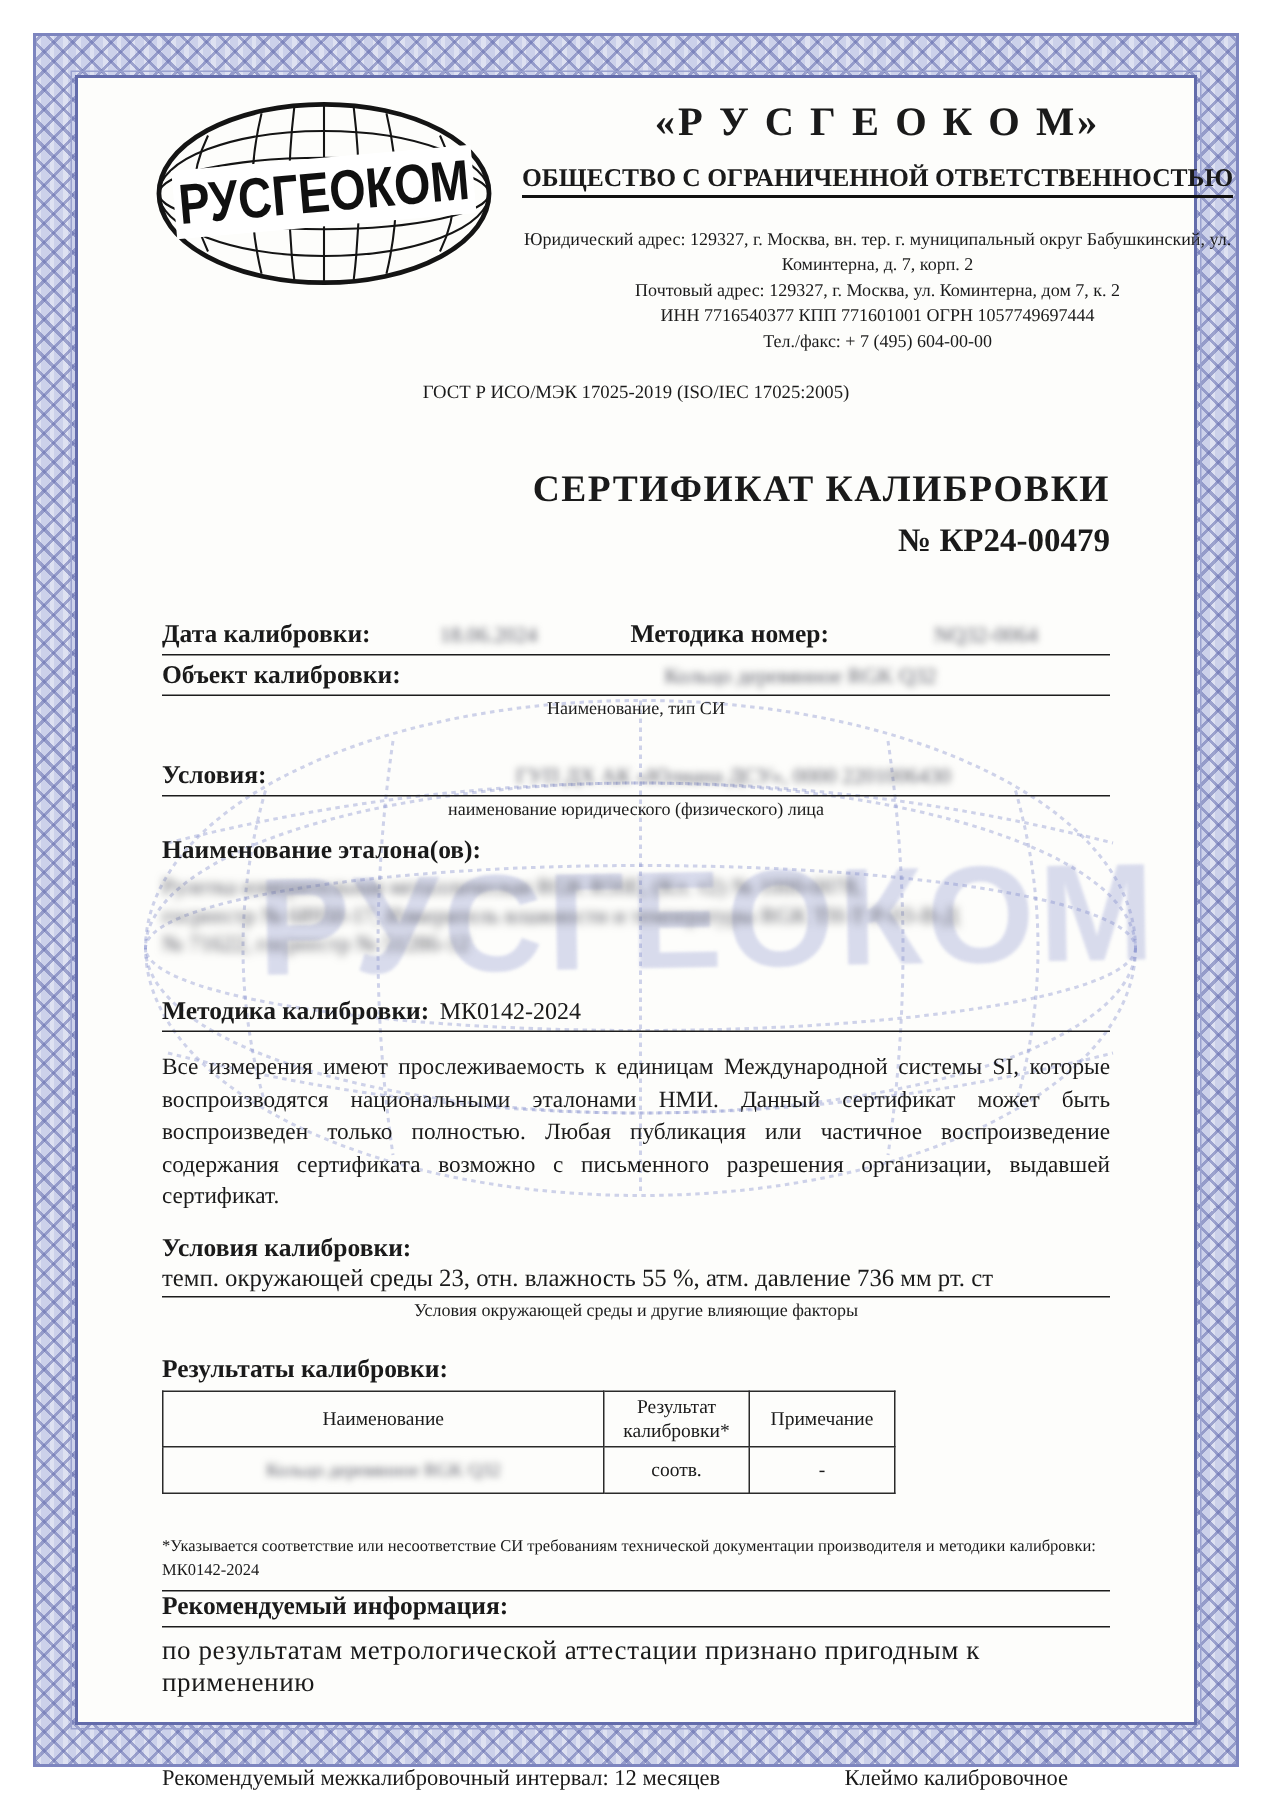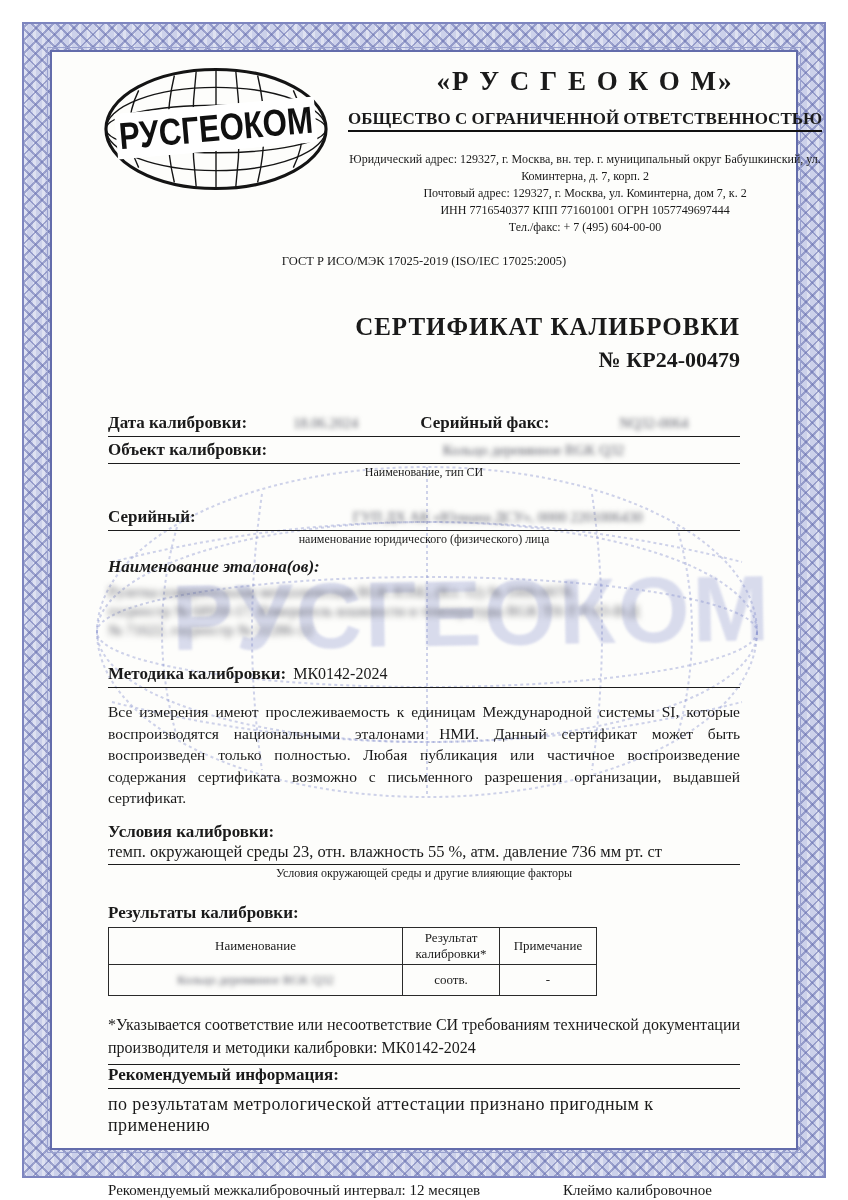--- a/index.html
+++ b/index.html
@@ -116,36 +116,36 @@
 
       <div class="doc-title">
         <div class="t1">СЕРТИФИКАТ КАЛИБРОВКИ</div>
         <div class="t2">№ КР24-00479</div>
       </div>
 
       <div style="margin-top:40px;">
         <div class="frow rule-row" style="padding-bottom:3px;">
           <span class="lbl">Дата калибровки:</span>
           <span class="blur" style="margin-left:46px;">18.06.2024</span>
-          <span class="lbl" style="margin-left:62px;">Серийный факс:</span>
+          <span class="lbl" style="margin-left:62px;">Методика номер:</span>
           <span class="blur" style="margin-left:70px;">NQ32-0064</span>
         </div>
         <div class="frow rule-row" style="padding-bottom:3px;margin-top:3px;">
           <span class="lbl">Объект калибровки:</span>
           <span class="blur" style="margin:0 auto;transform:translateX(30px);">Кольцо деревянное RGK Q32</span>
         </div>
         <div class="cap">Наименование, тип СИ</div>
 
         <div class="frow rule-row" style="padding-bottom:3px;margin-top:27px;">
-          <span class="lbl">Серийный:</span>
+          <span class="lbl">Условия:</span>
           <span class="blur" style="margin:0 auto;transform:translateX(30px);">ГУП ДХ АК «Юлиана ДСУ», 0000 2201006430</span>
         </div>
         <div class="cap">наименование юридического (физического) лица</div>
 
-        <div class="lbl" style="margin-top:10px;font-size:17px;font-style:italic;">Наименование эталона(ов):</div>
+        <div class="lbl" style="margin-top:10px;font-size:17px;">Наименование эталона(ов):</div>
         <div class="blur-p" style="margin-top:6px;">
           <div>Рулетка измерительная металлическая RGK R50E, (Кл. т2) № 1000-0078,</div>
           <div>госреестр № 68950-17, Измеритель влажности и температуры RGK ТН-Т Р-03-В-Д</div>
           <div>№ 71622, госреестр № 51286-12</div>
         </div>
 
         <div class="frow rule-row" style="padding-bottom:3px;margin-top:24px;">
           <span class="lbl">Методика калибровки:</span>
           <span style="font-size:16px;margin-left:7px;">МК0142-2024</span>
         </div>
@@ -168,21 +168,21 @@
             <th style="width:88px;">Примечание</th>
           </tr>
           <tr>
             <td><span class="blur" style="font-size:12.5px;">Кольцо деревянное RGK Q32</span></td>
             <td>соотв.</td>
             <td>-</td>
           </tr>
         </tbody>
           </table>
 
-        <div style="font-size:16px;line-height:1.4;margin-top:18px;">*Указывается соответствие или несоответствие СИ требованиям технической документации производителя и методики калибровки: МК0142-2024</div>
+        <div style="font-size:11px;line-height:1.4;margin-top:28px;">*Указывается соответствие или несоответствие СИ требованиям технической документации производителя и методики калибровки: МК0142-2024</div>
 
         <div style="border-top:1.6px solid #1c1c1c;margin-top:5px;"></div>
         <div class="lbl rule-row" style="padding-bottom:3px;display:block;">Рекомендуемый информация:</div>
         <div style="font-size:18px;margin-top:5px;letter-spacing:.4px;">по результатам метрологической аттестации признано пригодным к применению</div>
 
         <div class="row-between" style="margin-top:46px;">
           <span>Рекомендуемый межкалибровочный интервал: 12 месяцев</span>
           <span style="margin-right:28px;">Клеймо калибровочное</span>
         </div>
 

